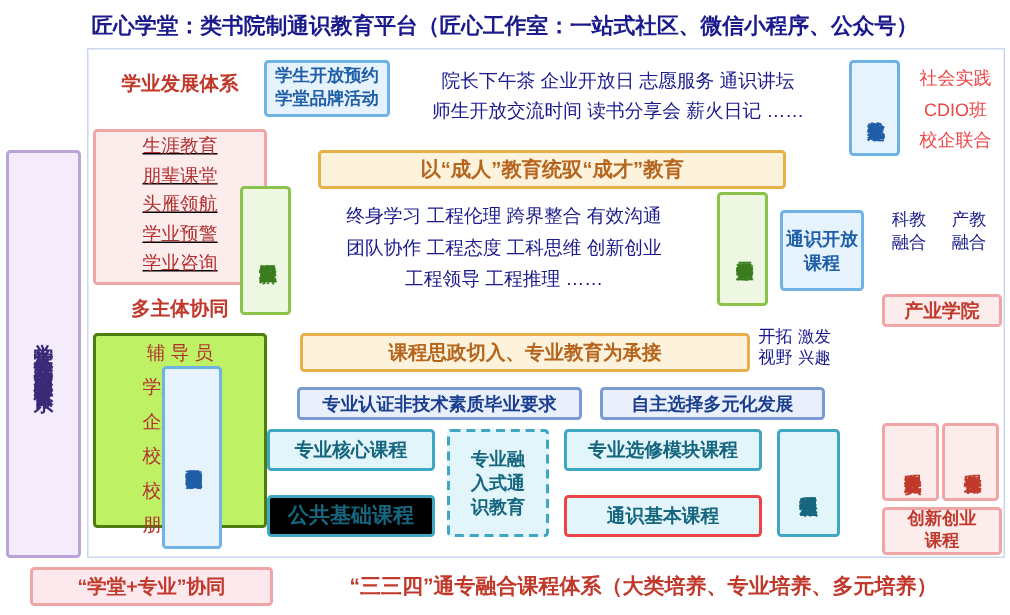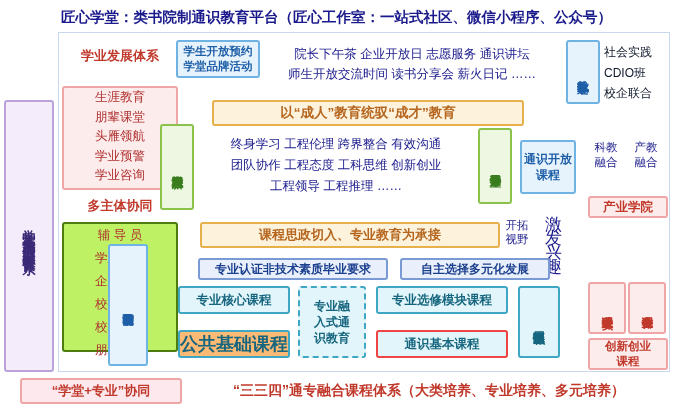--- a/index.html
+++ b/index.html
@@ -38,21 +38,21 @@
     line-height:19px;letter-spacing:2px;
   }
 
   
   .xueye-title{
     left:62px;top:46px;width:116px;height:20px;
     color:#c0392b;font-size:13px;font-weight:bold;
   }
   .xueye-box{
     left:62px;top:86px;width:116px;height:104px;
-    border:2px solid #f0a6a6;background:#fdecec;border-radius:3px;
+    border:2px solid #f0a6a6;background:#fdecec;border-radius:3px;text-decoration:underline;
   }
   .xueye-box .row{
     width:100%;text-align:center;color:#b03030;font-size:12.5px;line-height:19.5px;
   }
 
   .duozhu-title{
     left:62px;top:196px;width:116px;height:20px;
     color:#c0392b;font-size:13px;font-weight:bold;
   }
   .duozhu-box{
@@ -84,21 +84,21 @@
   .shuzi-box{
     left:566px;top:40px;width:34px;height:64px;
     border:2px solid #6fb2e4;background:#e6f2fc;border-radius:3px;
     color:#1f5fa8;font-size:11.5px;font-weight:bold;
   }
   .shuzi-box .vtext{writing-mode:vertical-rl;text-orientation:upright;line-height:16px;}
 
   
   .rt-list{
     left:604px;top:42px;width:66px;height:62px;
-    color:#0f172a;font-size:12px;line-height:20.5px;
+    color:#ef4444;font-size:12px;line-height:20.5px;text-align:center;
   }
 
   
   .chengren{
     left:212px;top:100px;width:312px;height:26px;
     border:2px solid #e8b04b;background:#fdf3dc;border-radius:3px;
     color:#b5651d;font-size:13.5px;font-weight:bold;
   }
 
   
@@ -143,21 +143,21 @@
 
   
   .sizheng{
     left:200px;top:222px;width:300px;height:26px;
     border:2px solid #e8b04b;background:#fdf3dc;border-radius:3px;
     color:#b5651d;font-size:13px;font-weight:bold;
   }
 
   
   .kaituo{left:502px;top:218px;width:30px;height:34px;color:#1a1a8c;font-size:11.5px;line-height:14px;text-align:center;}
-  .jifa{left:532px;top:218px;width:30px;height:34px;color:#1a1a8c;font-size:17px;line-height:14px;text-align:right;}
+  .jifa{left:532px;top:218px;width:30px;height:34px;color:#1a1a8c;font-size:11px;line-height:14px;text-align:left;}
 
   
   .chanye{
     left:588px;top:196px;width:80px;height:22px;
     border:2px solid #f0a6a6;background:#fdecec;border-radius:3px;
     color:#c0392b;font-size:12.5px;font-weight:bold;
   }
   .zy-shijian{
     left:588px;top:282px;width:38px;height:52px;
     border:2px solid #f0a6a6;background:#fdecec;border-radius:3px;
@@ -197,22 +197,22 @@
   .fudaoyuan .vtext{writing-mode:vertical-rl;text-orientation:upright;line-height:14.5px;}
 
   
   .kecheng-core{
     left:178px;top:286px;width:112px;height:28px;
     border:2px solid #3fa7c4;background:#e2f5fa;border-radius:3px;
     color:#16667f;font-size:12.5px;font-weight:bold;
   }
   .kecheng-base{
     left:178px;top:330px;width:112px;height:28px;
-    border:2px solid #3fa7c4;background:#fdba74;border-radius:3px;
-    color:#16667f;font-size:18px;font-weight:bold;
+    border:2px solid #3fa7c4;background:#000000;border-radius:3px;
+    color:#16667f;font-size:14px;font-weight:bold;
   }
   .rongru{
     left:298px;top:286px;width:68px;height:72px;
     border:2px dashed #3fa7c4;background:#e2f5fa;border-radius:3px;
     color:#16667f;font-size:12px;font-weight:bold;line-height:16px;
   }
   .xuanxiu{
     left:376px;top:286px;width:132px;height:28px;
     border:2px solid #3fa7c4;background:#e2f5fa;border-radius:3px;
     color:#16667f;font-size:12.5px;font-weight:bold;

